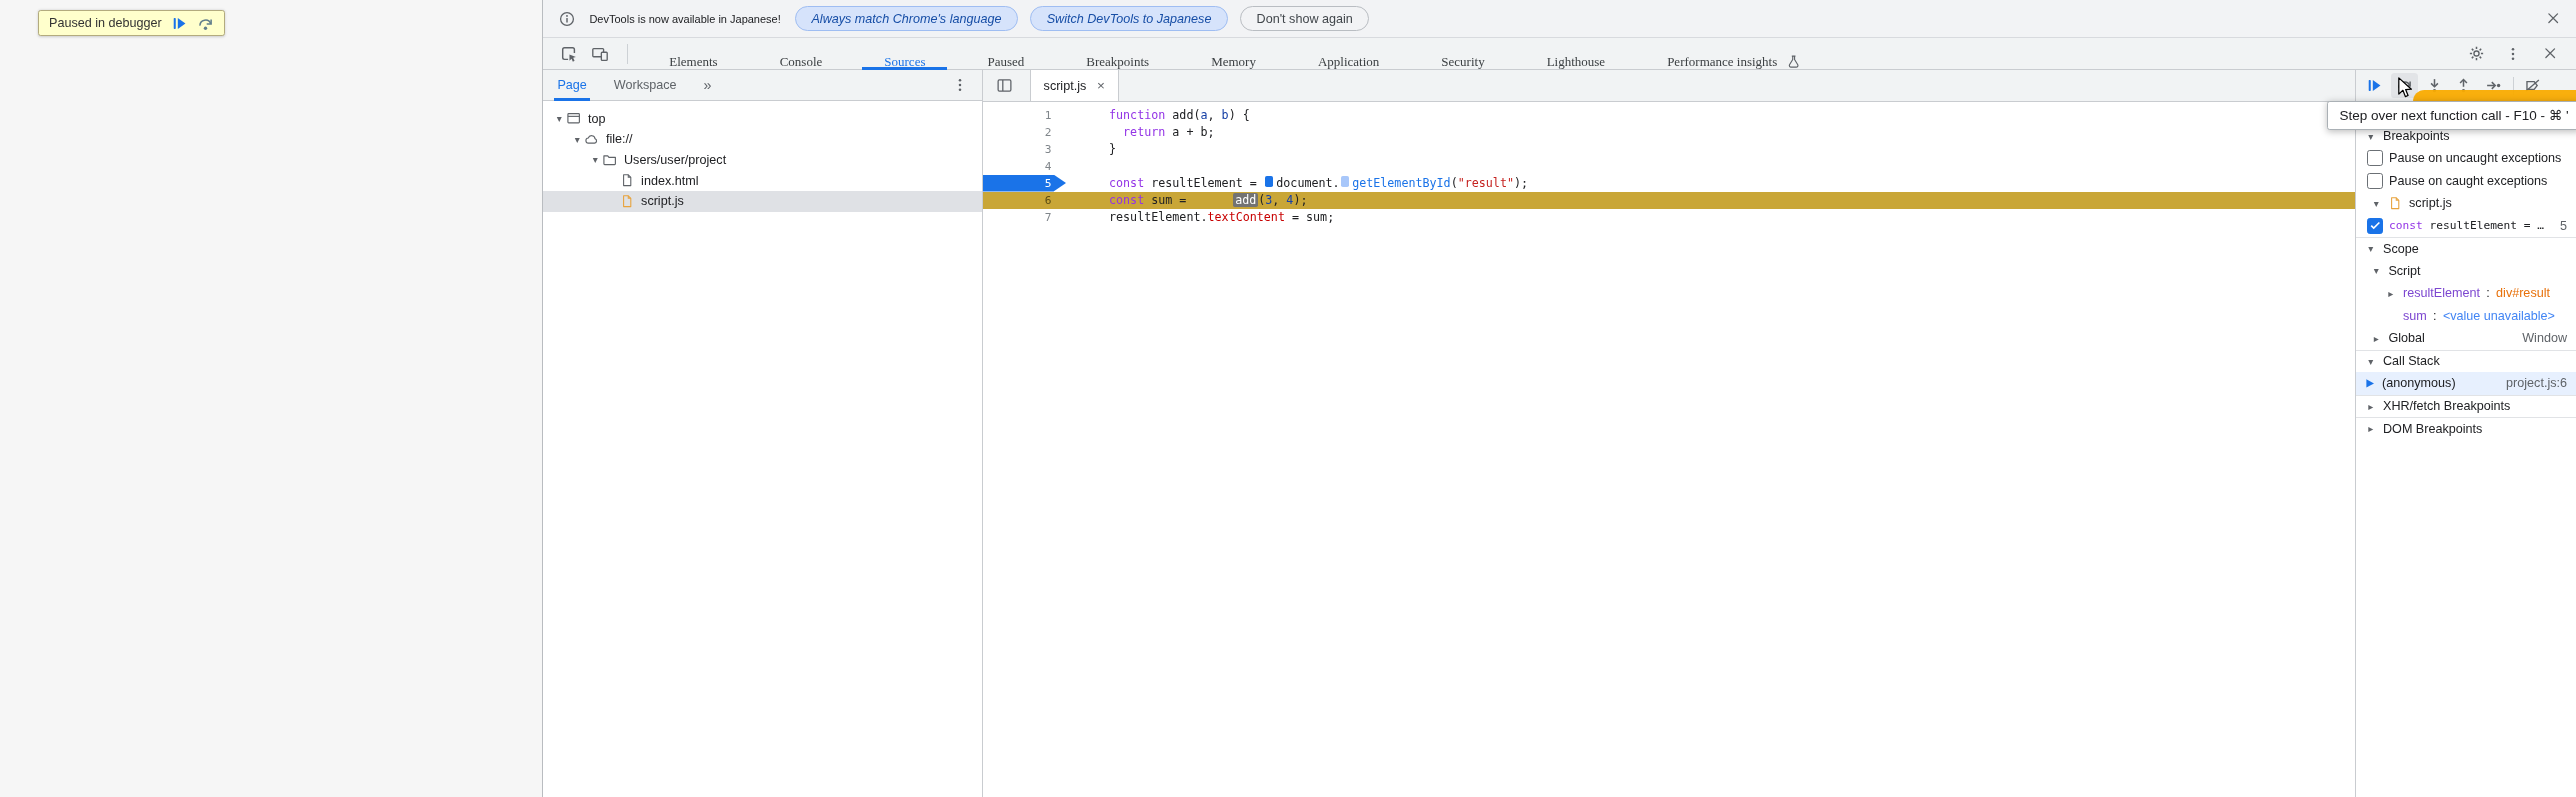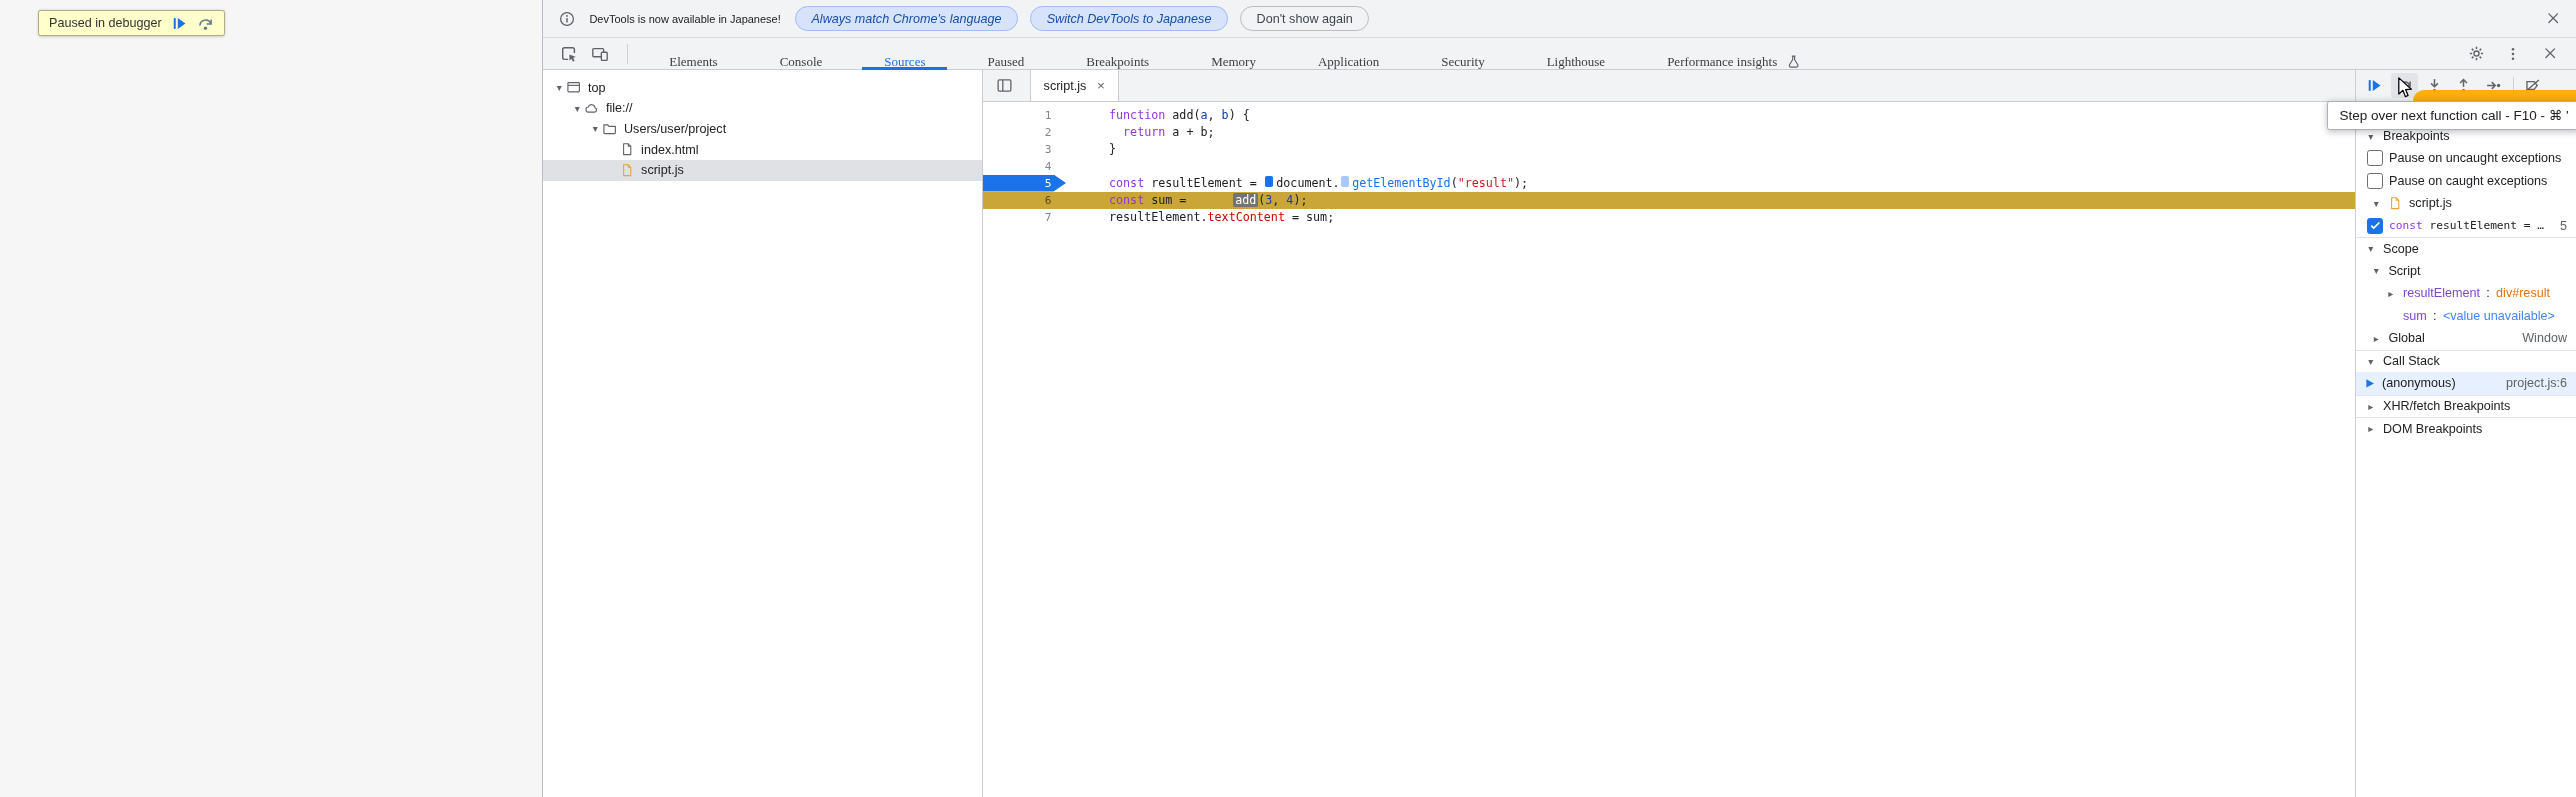--- a/index.html
+++ b/index.html
@@ -257,20 +257,34 @@
             <svg viewBox="0 0 20 20" width="14.4" height="14.4">
               <path d="M4 4l12 12M16 4L4 16" stroke="currentColor" stroke-width="1.8" stroke-linecap="round"></path>
             </svg>
           </span>
         </div>
     </div>
 
     <div class="content">
 
       <div class="navigator">
+        <div class="nav-tabbar">
+          <span id="nav-tabs" style="display:flex;height:31px;">
+              <span class="nav-tab selected">Page</span>
+              <span class="nav-tab">Workspace</span>
+            </span>
+          <span class="nav-chevron">»</span>
+          <span class="icon nav-menu">
+              <svg viewBox="0 0 20 20" width="16" height="16">
+                <circle cx="10" cy="4" r="1.6" fill="currentColor"></circle>
+                <circle cx="10" cy="10" r="1.6" fill="currentColor"></circle>
+                <circle cx="10" cy="16" r="1.6" fill="currentColor"></circle>
+              </svg>
+            </span>
+        </div>
         <div class="tree" id="tree">
             <div class="tree-row" style="padding-left: 9px;">
               <span class="twisty">▾</span>
               <span class="icon">
                 <svg viewBox="0 0 20 20" width="15.3" height="15.3">
                   <rect x="2.5" y="3.5" width="15" height="12" rx="1" fill="none" stroke="currentColor" stroke-width="1.5"></rect>
                   <path d="M2.5 7h15" stroke="currentColor" stroke-width="1.5"></path>
                 </svg>
               </span>
               <span>top</span>

